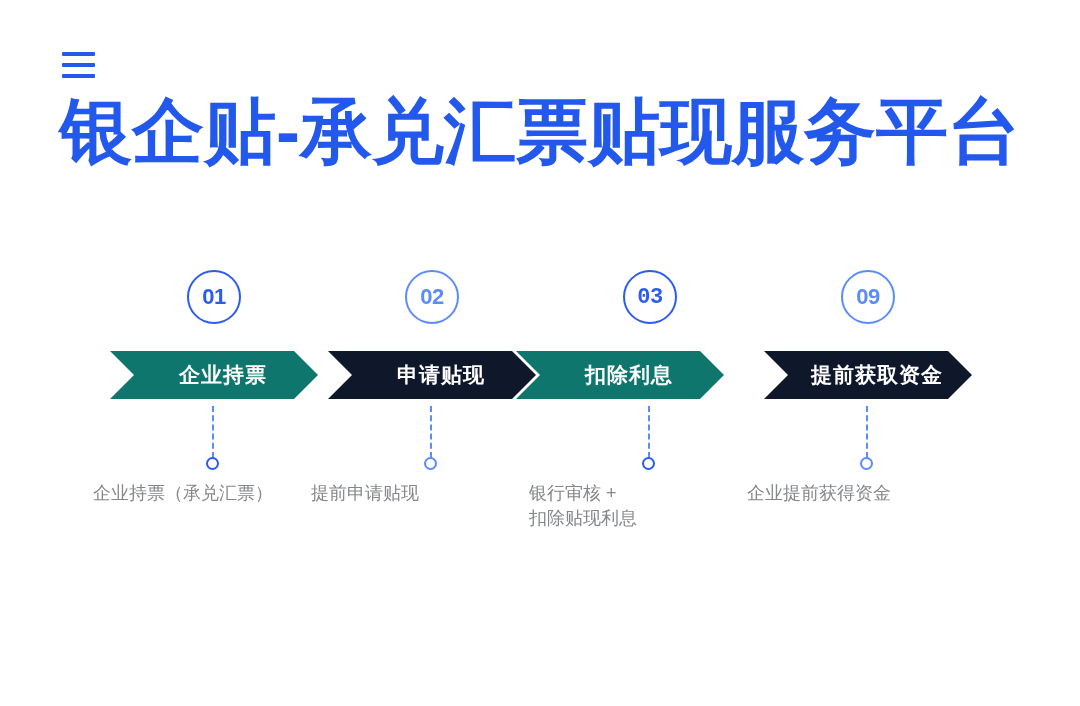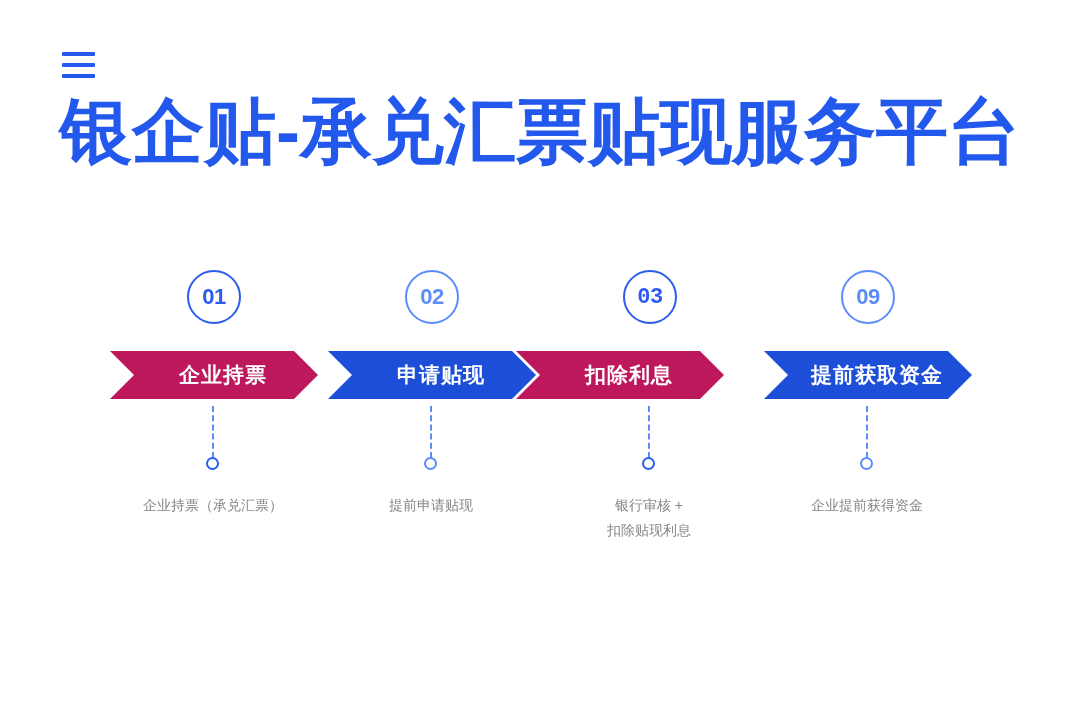--- a/index.html
+++ b/index.html
@@ -95,24 +95,24 @@
     height: 48px;
     display: flex;
     align-items: center;
     justify-content: center;
     color: #ffffff;
     font-size: 21px;
     font-weight: bold;
     letter-spacing: 1px;
     -webkit-clip-path: polygon(0 0, calc(100% - 24px) 0, 100% 50%, calc(100% - 24px) 100%, 0 100%, 24px 50%);
     clip-path: polygon(0 0, calc(100% - 24px) 0, 100% 50%, calc(100% - 24px) 100%, 0 100%, 24px 50%);
-    background: #be185d;
+    background: #0f766e;
     padding-left: 18px;
   }
-  .chev.light { background: #1d4ed8; }
+  .chev.light { background: #0f172a; }
 
   
   .connector {
     position: absolute;
     top: 406px;
     width: 2px;
     height: 52px;
     border-left: 2px dashed #5b8cfa;
   }
   .dot {
@@ -123,26 +123,25 @@
     border-radius: 50%;
     border: 2.5px solid #2b5ced;
     background: #ffffff;
   }
   .dot.light { border-color: #5b8cfa; }
 
   
   .caption {
     position: absolute;
     top: 481px;
-    text-align: center;
-    font-size: 14px;
+    text-align: left;
+    font-size: 18px;
     line-height: 25px;
     color: #85878c;
     white-space: pre-line;
-    margin-top: 12px;
   }
 </style>
 </head>
 <body>
 
 <div class="page">
 
   <button class="menu-btn">
     <span class="bar"></span>
     <span class="bar"></span>

